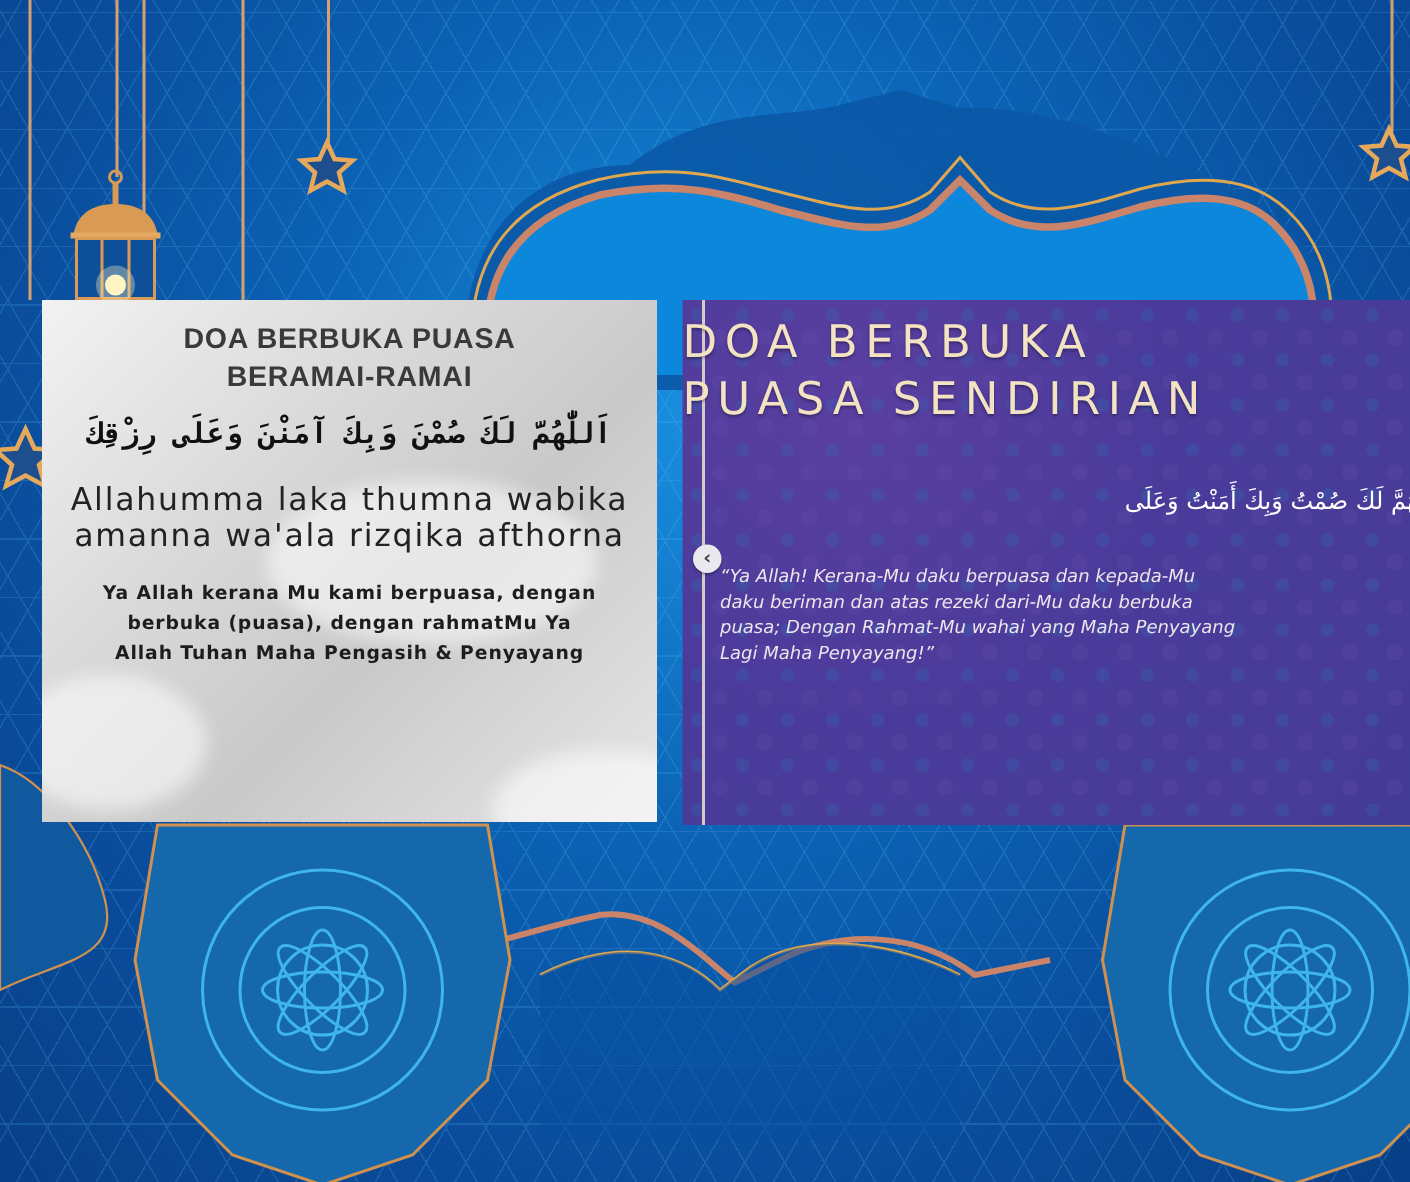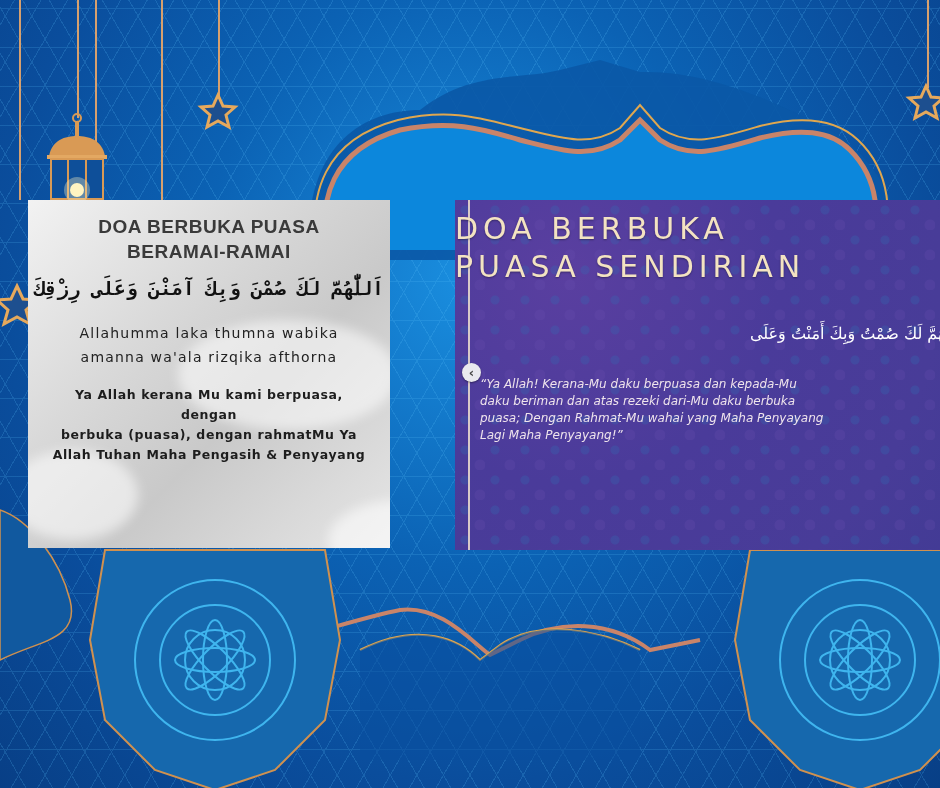--- a/index.html
+++ b/index.html
@@ -13,36 +13,36 @@
     position:absolute; inset:0; opacity:.18;
     background-image:
       repeating-linear-gradient(60deg, transparent 0 22px, #5ec6ff 22px 23px),
       repeating-linear-gradient(-60deg, transparent 0 22px, #5ec6ff 22px 23px),
       repeating-linear-gradient(0deg, transparent 0 38px, #5ec6ff 38px 39px);
   }
   .string { position:absolute; top:0; width:2px; background:#d7a06e; }
   .frame-svg { position:absolute; left:0; top:0; }
   
   .panel-left {
-    position:absolute; left:28px; top:200px; width:362px; height:348px;
+    position:absolute; left:28px; top:200px; width:410px; height:348px;
     background: linear-gradient(135deg, #f2f2f2 0%, #d9d9d9 35%, #c9c9c9 60%, #e6e6e6 100%);
     overflow:hidden; text-align:center; color:#2b2b2b;
   }
   .panel-left .cloud { position:absolute; border-radius:50%; background:rgba(255,255,255,.55); filter:blur(6px); }
   .pl-title {
     position:relative; margin-top:14px; font-family:"Liberation Sans", sans-serif;
     font-weight:700; font-size:19px; line-height:25px; letter-spacing:.5px; color:#3a3a3a;
   }
   .pl-arabic {
     position:relative; margin-top:14px; direction:rtl; font-family:Liberation Mono, monospace;
     font-size:19px; line-height:25px; font-weight:700; color:#111;
   }
   .pl-translit {
     position:relative; margin-top:18px; font-family:"DejaVu Sans", sans-serif;
-    font-size:14px; line-height:24px; letter-spacing:1.2px; color:#222;text-align:center;
+    font-size:21px; line-height:24px; letter-spacing:1.2px; color:#222;text-align:center;
   }
   .pl-meaning {
     position:relative; margin-top:16px; font-family:"DejaVu Sans", sans-serif; font-weight:700;
     font-size:12.5px; line-height:20px; letter-spacing:.6px; color:#1d1d1d; padding:0 20px;
   }
   .panel-right {
     position:absolute; left:455px; top:200px; width:565px; height:350px;
     background: radial-gradient(circle at 20% 20%, #5a3fa0 0%, #4a3b9a 40%, #483c98 70%, #3f3a93 100%);
     overflow:hidden; color:#f3e6cf;
   }

